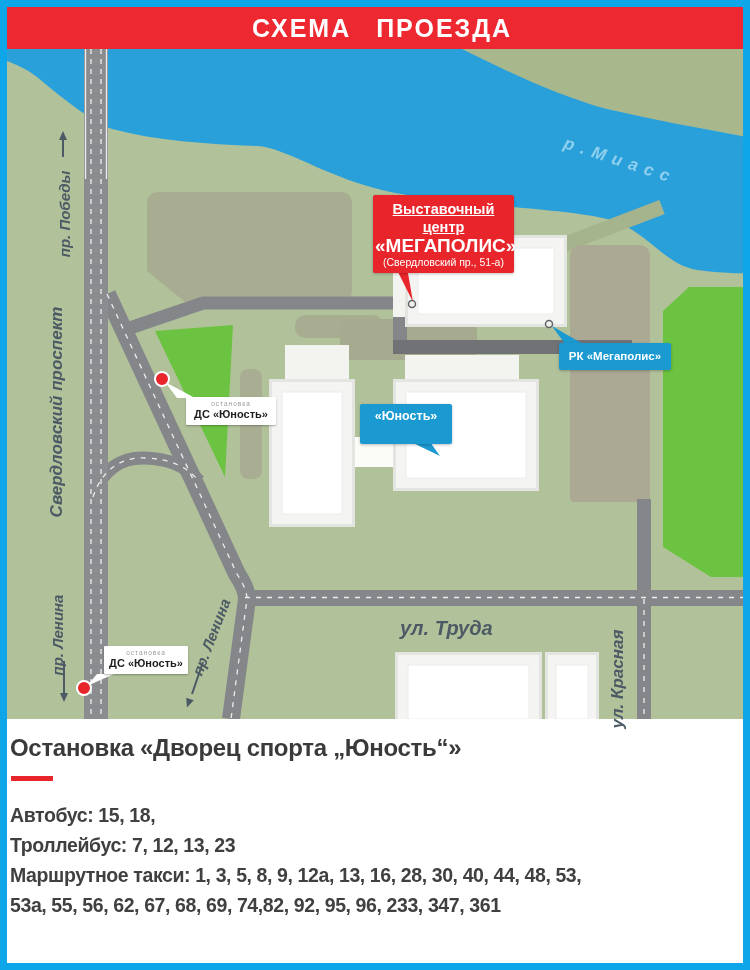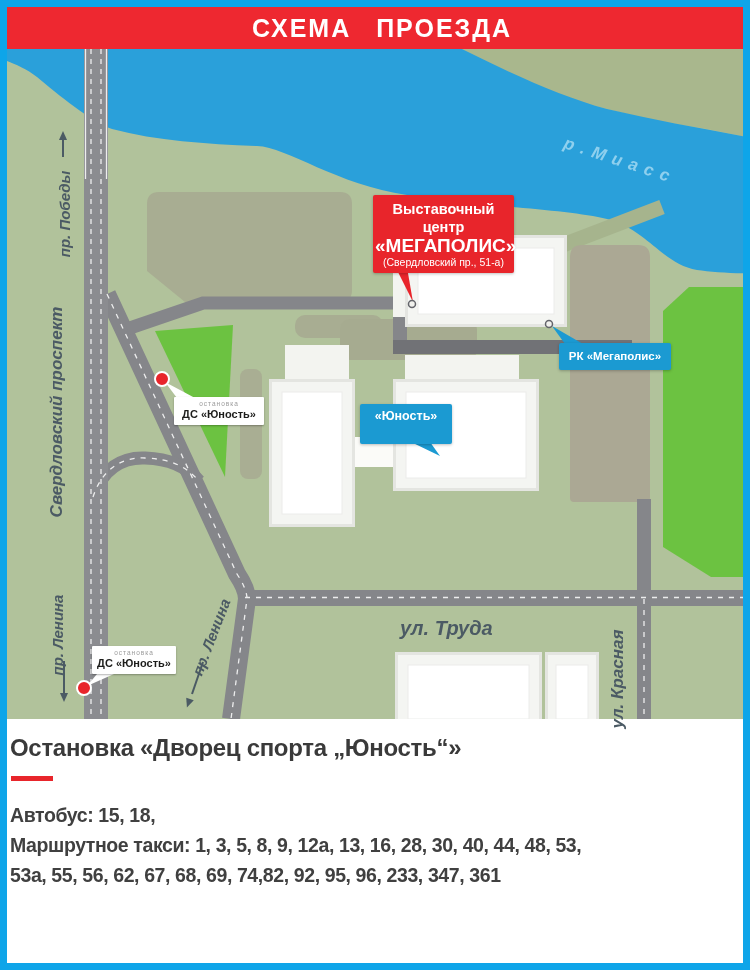--- a/index.html
+++ b/index.html
@@ -22,30 +22,30 @@
   .maplabel{position:absolute;white-space:nowrap;color:#4b5a64;font-style:italic;font-weight:bold;}
   .rot{transform:translate(-50%,-50%) rotate(-90deg);}
   .river-label{
     color:#8fd0ee;font-size:17px;letter-spacing:7px;
     transform:translate(-50%,-50%) rotate(18deg);
   }
   
   .co{position:absolute;border-radius:2px;color:#fff;text-align:center;
       box-shadow:0 1px 3px rgba(0,0,0,.25);}
   .co-red{background:#e8252b;padding:5px 2px 4px 2px;}
-  .co-red .l1{font-size:14.5px;font-weight:bold;line-height:18px;}
+  .co-red .l1{font-size:14.5px;font-weight:bold;line-height:18px;text-decoration:underline;}
   .co-red .l2{font-size:19px;font-weight:bold;line-height:19px;}
   .co-red .l3{font-size:10.5px;line-height:13px;margin-top:1px;}
   .co-blue{background:#1b9ad2;}
   .co-rk{width:112px;height:27px;line-height:27px;font-size:11.5px;font-weight:bold;}
   .co-palace{width:92px;height:40px;font-size:12.5px;font-weight:bold;line-height:18px;padding-top:3px;box-sizing:border-box;}
   
   .stop{
     position:absolute;background:#fff;text-align:center;border-radius:1px;
-    box-shadow:0 1px 2px rgba(0,0,0,.3);padding:3px 4px 4px 4px;
+    box-shadow:0 1px 2px rgba(0,0,0,.3);padding:3px 4px 4px 4px;margin-left:12px;
   }
   .stop .cap{font-size:6.5px;color:#9a9a9a;letter-spacing:1px;line-height:8px;}
   .stop .nm{font-size:11px;font-weight:bold;color:#1d1d1b;line-height:13px;}
   
   .info{position:absolute;left:0;top:712px;width:602px;height:258px;background:#fff;
         padding:14px 4px 0 3px;box-sizing:border-box;color:#3c3c3c;}
   .info h1{margin:0;font-size:24px;line-height:30px;font-weight:bold;letter-spacing:-0.3px;color:#3a3a3a;}
   .rule{width:42px;height:5px;background:#e8252b;margin:13px 0 0 1px;}
   .lines{margin-top:19px;}
   .lines div{font-size:19.5px;font-weight:bold;line-height:30px;letter-spacing:-0.4px;color:#404040;white-space:nowrap;}
@@ -189,18 +189,19 @@
       <div class="cap">остановка</div>
       <div class="nm">ДС «Юность»</div>
     </div>
   </div>
 
   <div class="info">
     <h1>Остановка «Дворец спорта „Юность“»</h1>
     <div class="rule"></div>
     <div class="lines">
       <div>Автобус: 15, 18,</div>
+      <div>Троллейбус: 7, 12, 13, 23</div>
       <div>Маршрутное такси: 1, 3, 5, 8, 9, 12а, 13, 16, 28, 30, 40, 44, 48, 53,</div>
       <div>53а, 55, 56, 62, 67, 68, 69, 74,82, 92, 95, 96, 233, 347, 361</div>
     </div>
   </div>
 
 </div>
 
 </body></html>

